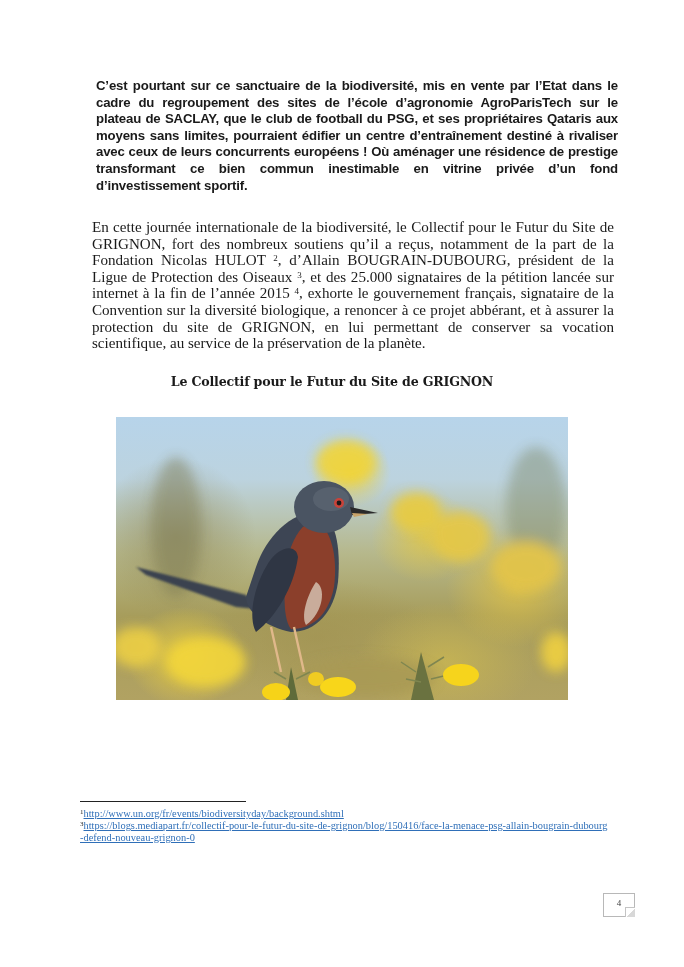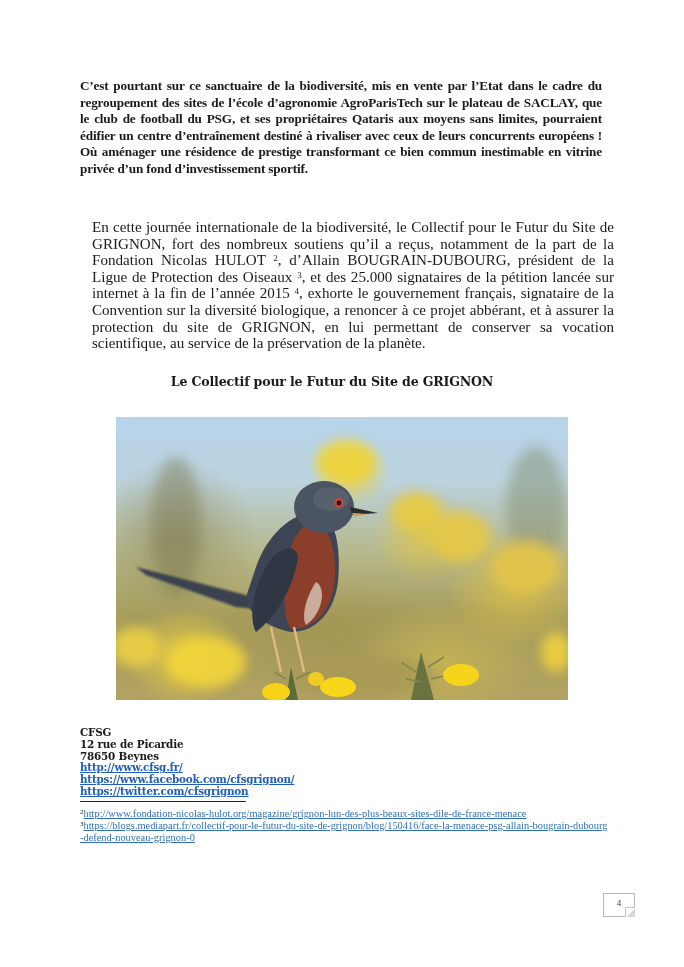--- a/index.html
+++ b/index.html
@@ -4,22 +4,22 @@
   <style>
     html, body { margin: 0; padding: 0; background: #ffffff; }
     body {
       width: 684px; height: 967px; position: relative; overflow: hidden;
       font-family: "DejaVu Serif", "Liberation Serif", serif;
       color: #1a1a1a;
     }
     .page { position: absolute; left: 0; top: 0; width: 684px; height: 967px; }
 
     .para-bold {
-      position: absolute; left: 80px; top: 78px; width: 522px;
-      font-family: Liberation Serif, serif; font-weight: bold;
+      position: absolute; left: 96px; top: 78px; width: 522px;
+      font-family: Liberation Sans, sans-serif; font-weight: bold;
       font-size: 13.2px; line-height: 16.6px; text-align: justify;
       letter-spacing: -0.15px;
     }
     .para-regular {
       position: absolute; left: 92px; top: 219px; width: 522px;
       font-family: "Liberation Serif", serif;
       font-size: 15.1px; line-height: 16.6px; text-align: justify;
       letter-spacing: 0px;
     }
     sup.fn { font-size: 9px; vertical-align: 4px; line-height: 0; }
@@ -139,33 +139,25 @@
         <path d="M 300 255 L 285 245 M 312 250 L 328 240 M 305 265 L 290 262 M 315 262 L 332 258" stroke="#7f8650" stroke-width="1.5"></path>
         <path d="M 170 262 L 158 255 M 180 262 L 194 255" stroke="#7f8650" stroke-width="1.5"></path>
         <ellipse cx="160" cy="275" rx="14" ry="9" fill="#f6d318"></ellipse>
         <ellipse cx="222" cy="270" rx="18" ry="10" fill="#f8d61a"></ellipse>
         <ellipse cx="200" cy="262" rx="8" ry="7" fill="#f0cc22"></ellipse>
         <ellipse cx="345" cy="258" rx="18" ry="11" fill="#f6d41c"></ellipse>
       </g>
     </svg>
   </div>
 
-  <div class="contact">
-    <span class="line">CFSG</span>
-    <span class="line">12 rue de Picardie</span>
-    <span class="line">78650 Beynes</span>
-    <span class="line"><a>http://www.cfsg.fr/</a></span>
-    <span class="line"><a>https://www.facebook.com/cfsgrignon/</a></span>
-    <span class="line"><a>https://twitter.com/cfsgrignon</a></span>
-  </div>
 
   <div class="fn-rule"></div>
 
   <div class="footnotes">
-    <span class="fn-item"><sup>2</sup><a>http://www.fondation-nicolas-hulot.org/magazine/grignon-lun-des-plus-beaux-sites-dile-de-france-menace</a></span>
+    <span class="fn-item"><sup>1</sup><a>http://www.un.org/fr/events/biodiversityday/background.shtml</a></span>
     <span class="fn-item"><sup>3</sup><a>https://blogs.mediapart.fr/collectif-pour-le-futur-du-site-de-grignon/blog/150416/face-la-menace-psg-allain-bougrain-dubourg-defend-nouveau-grignon-0</a></span>
   </div>
 
   <div class="page-number">
     <span>4</span>
     <span class="curl"></span>
   </div>
 
 </div>
 

